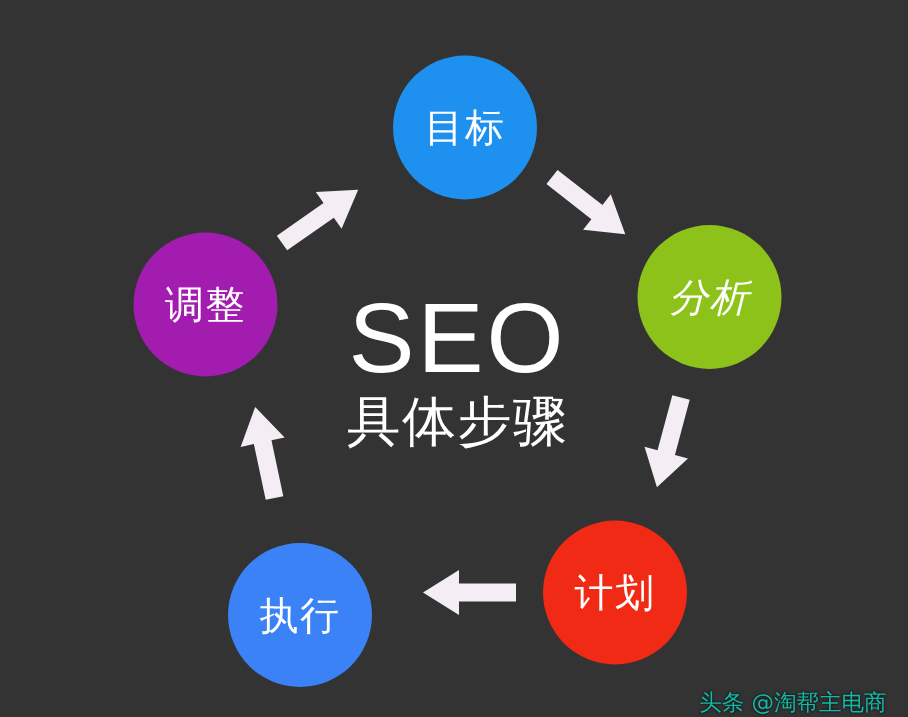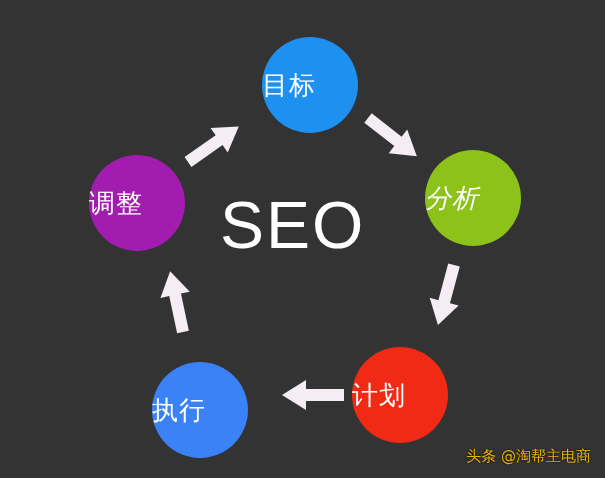--- a/index.html
+++ b/index.html
@@ -6,41 +6,41 @@
     body {
       width: 605px; height: 478px;
       background: #333333;
       position: relative; overflow: hidden;
       font-family: "DejaVu Sans", "Liberation Sans", sans-serif;
     }
     .node {
       position: absolute;
       width: 96px; height: 96px;
       border-radius: 50%;
-      display: flex; align-items: center; 
+      display: flex; align-items: center; justify-content: center;
       color: #ffffff;
       font-size: 26px;
       letter-spacing: 1px;
     }
     .arrows { position: absolute; left: 0; top: 0; }
     .center-title {
       position: absolute;
       left: 220px; top: 190px; width: 170px;
-      text-align: left; color: #ffffff;
+      text-align: center; color: #ffffff;
     }
     .center-title .big {
       font-family: "Liberation Sans", sans-serif;
       font-size: 66px; line-height: 70px; letter-spacing: 2px;
     }
     .center-title .sub {
       font-size: 36px; line-height: 44px; letter-spacing: 1px;
     }
     .watermark {
-      position: absolute; right: 14px; bottom: 12px;
-      color: #eab308; font-size: 15px;
+      position: absolute; right: 14px; bottom: 0;
+      color: #14b8a6; font-size: 15px;
       text-shadow: 0 0 2px #000;
     }
   </style>
 </head>
 <body>
 
 <svg class="arrows" width="605" height="478">
   <defs>
     <g id="arr">
       <polygon points="0,-6 38,-6 38,-15 62,0 38,15 38,6 0,6" fill="#f4eef4"></polygon>
@@ -57,27 +57,28 @@
 
   <use href="#arr" transform="translate(183,332) rotate(-102)"></use>
 </svg>
 
 <div class="node" style="left:262px; top:37px; background:#1e90f0;">
   <span>目标</span>
 </div>
 <div class="node" style="left:425px; top:150px; background:#8cc21a;font-style:italic;">
   <span>分析</span>
 </div>
-<div class="node" style="left:352px; top:347px; background:#f02a14;">
+<div class="node" style="left:362px; top:347px; background:#f02a14;">
   <span>计划</span>
 </div>
 <div class="node" style="left:152px; top:362px; background:#3b82f6;font-family:Liberation Serif, serif;">
   <span>执行</span>
 </div>
 <div class="node" style="left:89px; top:155px; background:#a21caf;">
   <span>调整</span>
 </div>
 
 <div class="center-title">
   <div class="big">SEO</div>
+  <div class="sub">具体步骤</div>
 </div>
 
 <div class="watermark">头条 @淘帮主电商</div>
 
 </body></html>

